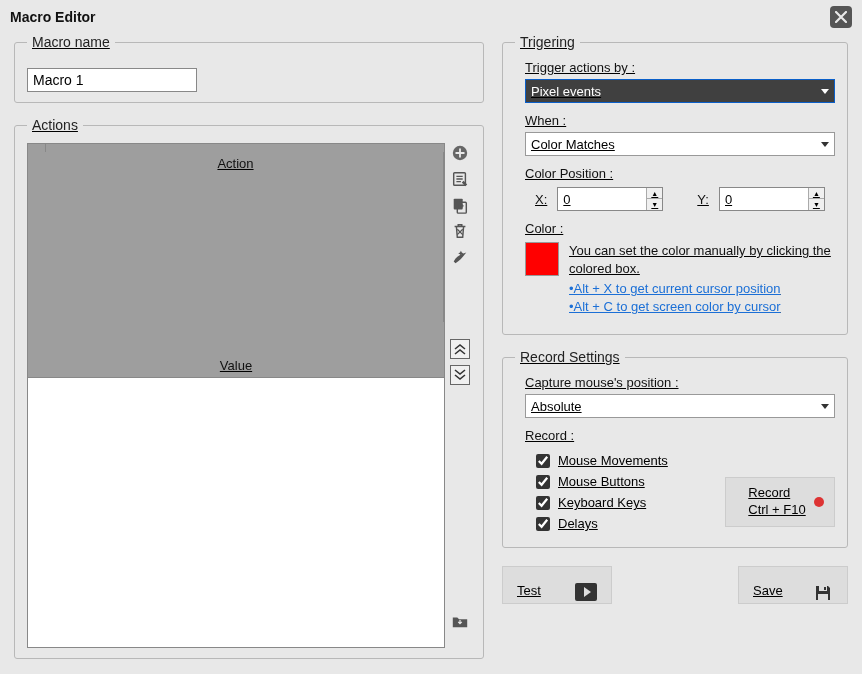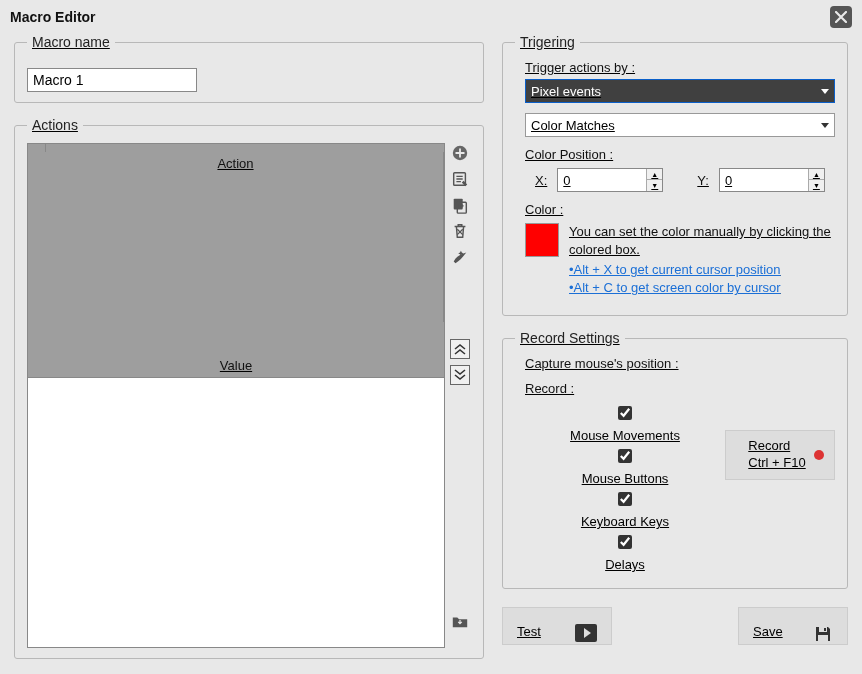--- a/index.html
+++ b/index.html
@@ -36,21 +36,21 @@
 .field-row { display: flex; align-items: center; gap: 10px; margin-top: 6px; }
 .sublabel { color: #111; padding-left: 10px; }
 .num-input { display: flex; align-items: center; border: 1px solid #888; background: #fff; height: 24px; }
 .num-input input { border: none; outline: none; width: 88px; padding: 2px 5px; font-size: 13px; }
 .spinner { display: flex; flex-direction: column; width: 16px; border-left: 1px solid #aaa; }
 .spinner div { height: 11px; display: flex; align-items: center; justify-content: center; background: #f0f0f0; cursor: pointer; font-size: 7px; }
 .spinner div:first-child { border-bottom: 1px solid #aaa; }
 .color-swatch { width: 34px; height: 34px; background: #ff0000; border: 1px solid #999; cursor: pointer; flex-shrink: 0; }
 .hint-text { color: #111; line-height: 1.4; }
 .link { color: #1b6fd6; text-decoration: underline; cursor: pointer; display: block; margin-top: 3px; padding-left: 44px; }
-.check-row { display: flex; align-items: center; gap: 8px; margin: 6px 11px; flex-direction: column; }
+.check-row { display: flex; align-items: center; gap: 8px; margin: 6px 11px; }
 .check-row input { width: 14px; height: 14px; accent-color: #333; cursor: pointer; }
 .record-area { display: flex; justify-content: space-between; align-items: flex-start; }
 .checks { flex: 1; }
 .record-btn { width: 110px; height: 50px; background: #ddd; border: 1px solid #ccc; display: flex; align-items: center; justify-content: center; gap: 8px; cursor: pointer; margin-top: 30px; padding-left: 12px; }
 .record-btn .txt { font-size: 12px; line-height: 1.3; }
 .rec-dot { width: 10px; height: 10px; border-radius: 50%; background: #d33; }
 .bottom-btns { display: flex; justify-content: space-between; gap: 14px; margin-top: 4px; }
 .btn { height: 38px; background: #ddd; border: 1px solid #ccc; display: flex; align-items: flex-start; justify-content: space-between; padding: 16px 14px; cursor: pointer; }
 .btn.test { width: 110px; }
 .btn.save { width: 110px; }
@@ -152,20 +152,21 @@
       <legend>Trigering</legend>
       <div class="indent">
         <div class="section">
           <span class="label">Trigger actions by :</span>
           <div class="select highlighted">
             <span>Pixel events</span>
             <span class="caret"></span>
           </div>
         </div>
         <div class="section">
+          <span class="label">When :</span>
           <div class="select">
             <span>Color Matches</span>
             <span class="caret"></span>
           </div>
         </div>
         <div class="section">
           <span class="label">Color Position :</span>
           <div class="field-row">
             <span class="sublabel">X:</span>
             <div class="num-input">
@@ -195,20 +196,24 @@
           <a class="link">•Alt + C to get screen color by cursor</a>
         </div>
       </div>
     </fieldset>
 
     <fieldset>
       <legend>Record Settings</legend>
       <div class="indent">
         <div class="section">
           <span class="label">Capture mouse's position :</span>
+          <div class="select">
+            <span>Absolute</span>
+            <span class="caret"></span>
+          </div>
         </div>
         <span class="label">Record :</span>
         <div class="record-area">
           <div class="checks">
             <label class="check-row">
               <input type="checkbox" checked="" style="">
               <span>Mouse Movements</span>
             </label>
             <label class="check-row">
               <input type="checkbox" checked="" style="">

